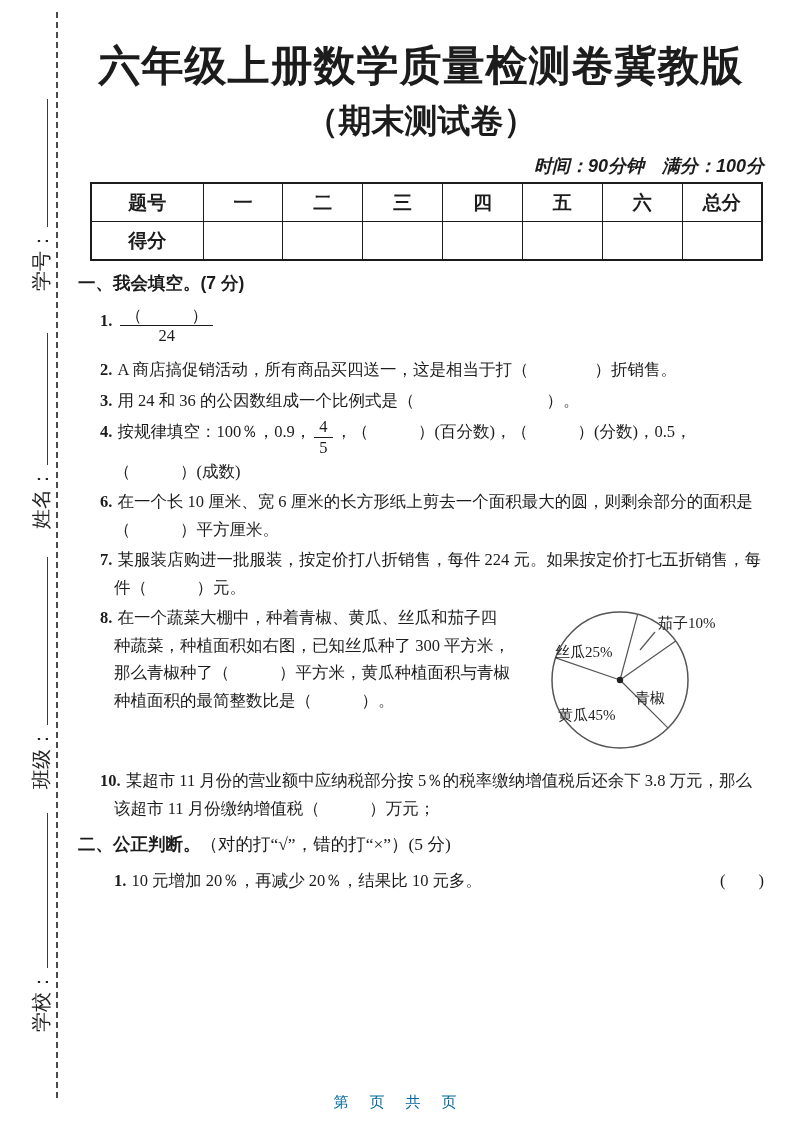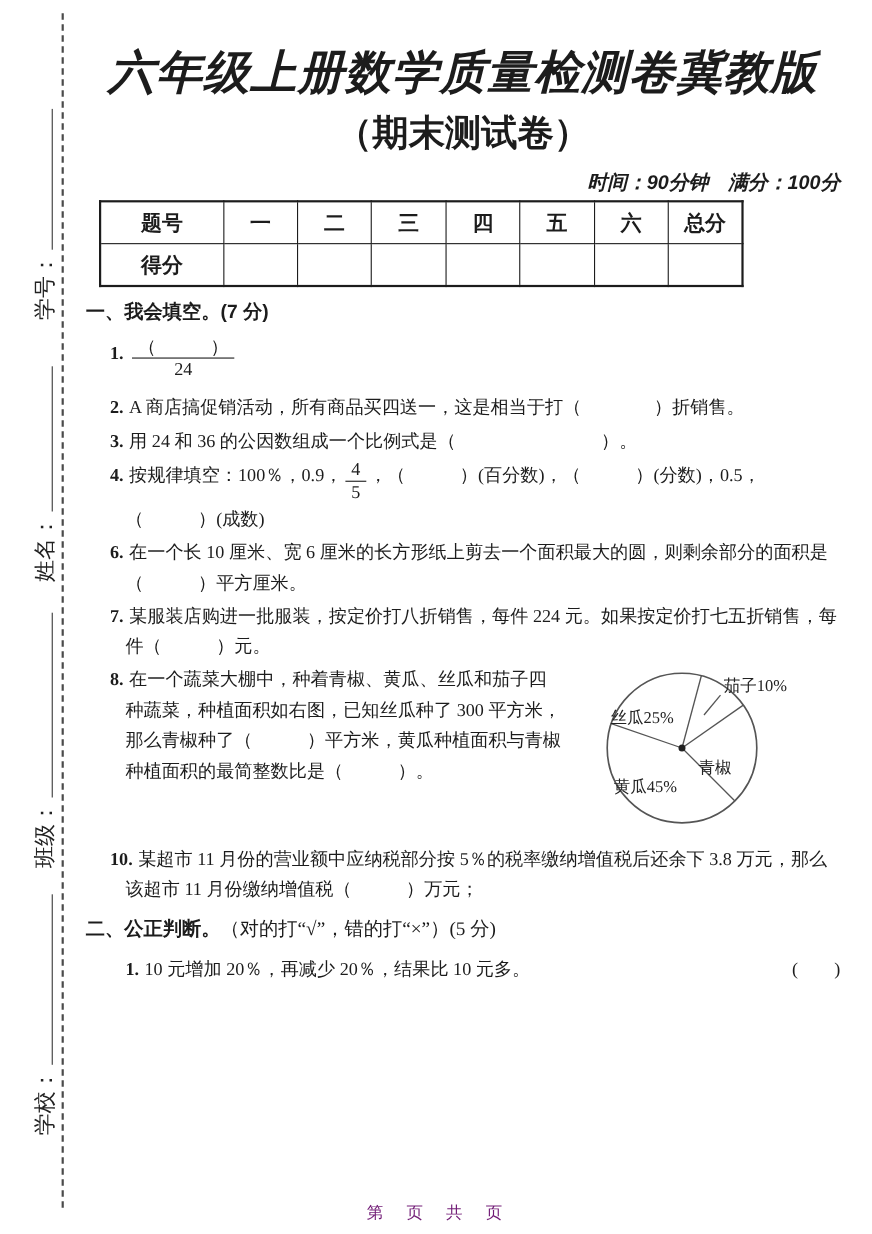--- a/index.html
+++ b/index.html
@@ -12,47 +12,47 @@
   .sidebar{
     position:absolute;left:6px;top:1112px;width:1096px;height:46px;
     transform-origin:0 0;transform:rotate(-90deg);
     display:flex;align-items:flex-end;font-size:20px;color:#222;white-space:nowrap;
   }
   .slabel{line-height:1.1;}
   .su{border-bottom:1.6px solid #3a3a3a;height:4px;margin:0 0 4px 4px;}
   .main{position:absolute;left:78px;top:0;width:686px;}
   .title{
     font-family:"Liberation Sans","DejaVu Sans",sans-serif;font-weight:bold;
-    font-size:42px;text-align:center;margin:40px 0 0 0;letter-spacing:1px;line-height:1.25;font-style:italic;
+    font-size:42px;text-align:center;margin:40px 0 0 0;letter-spacing:1px;line-height:1.25;
   }
   .subtitle{
     font-family:"Liberation Sans","DejaVu Sans",sans-serif;font-weight:bold;
     font-size:33px;text-align:center;margin-top:8px;line-height:1.2;
   }
   .info{
     font-family:"Liberation Sans","DejaVu Sans",sans-serif;font-weight:bold;
     font-size:18px;text-align:right;margin:14px 0 4px 0;font-style:italic;
   }
-  table.score{border-collapse:collapse;table-layout:fixed;width:586px;margin-left:12px;border:2px solid #1c1c1c;}
+  table.score{border-collapse:collapse;table-layout:fixed;width:673px;margin-left:12px;border:2px solid #1c1c1c;}
   table.score td{border:1.3px solid #1c1c1c;height:37px;text-align:center;font-size:19px;padding:0;}
   td.thead{font-weight:bold;}
   .sec-head{
     font-family:"Liberation Sans","DejaVu Sans",sans-serif;font-weight:bold;
     font-size:17.5px;margin:10px 0 2px 0;line-height:1.4;
   }
   .sec-head .note{font-weight:normal;font-family:"Liberation Serif","DejaVu Serif",serif;}
   .q{font-size:16.5px;line-height:27.5px;margin:3px 0 3px 22px;padding-left:14px;text-indent:-14px;}
   .qnum{font-weight:bold;margin-right:5px;}
   .frac{display:inline-block;text-align:center;vertical-align:-0.95em;line-height:1.2;margin:0 3px;text-indent:0;}
   .frac .top{display:block;border-bottom:1.3px solid #1c1c1c;padding:0 5px;}
   .frac .bot{display:block;}
   .q1row{line-height:1.2;margin-top:10px;margin-bottom:10px;}
   .chart-float{float:right;width:246px;height:158px;margin:0 0 2px 8px;}
   .flexq{display:flex;justify-content:space-between;padding-left:14px;text-indent:0;margin-top:10px;}
-  .footer{position:absolute;left:0;bottom:10px;width:793px;text-align:center;font-size:15px;letter-spacing:3px;color:#701a75;}
+  .footer{position:absolute;left:0;bottom:10px;width:793px;text-align:center;font-size:15px;letter-spacing:3px;color:#0369a1;}
   .pietext{font-size:15px;fill:#222;font-family:"Liberation Serif","DejaVu Serif",serif;}
   .clearfix::after{content:"";display:block;clear:both;}
 </style>
 </head>
 <body>
 
 <div class="seal-line"></div>
 
 <div class="sidebar">
   <span class="slabel" style="margin-left:80px">学校：</span>

